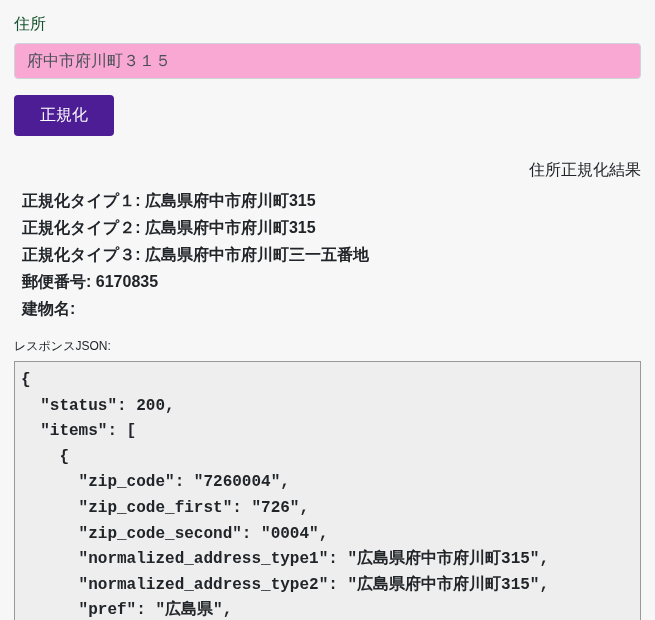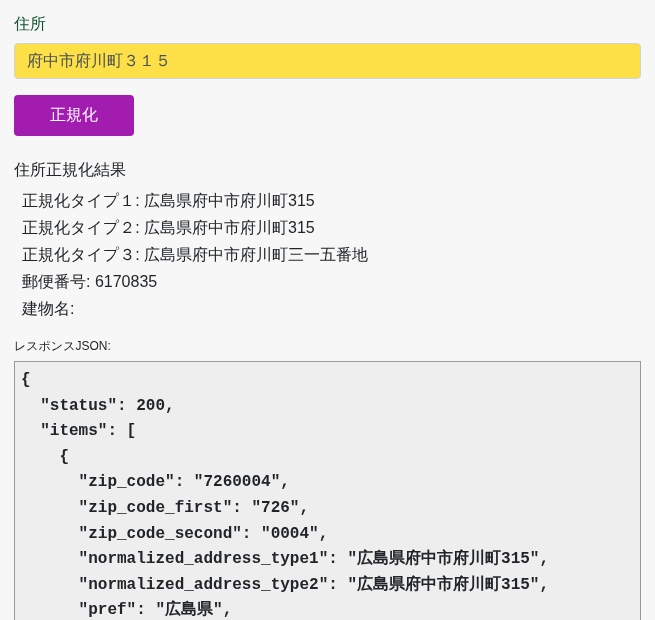--- a/index.html
+++ b/index.html
@@ -27,47 +27,49 @@
     }
     .input-wrapper {
       margin-bottom: 16px;
     }
     .text-input {
       width: 100%;
       padding: 8px 12px;
       font-size: 16px;
       border: 1px solid #ced4da;
       border-radius: 4px;
-      background: #fde047;
+      background: #f9a8d4;
       color: #495057;
       font-family: inherit;
     }
     .btn-primary {
-      background: #a21caf;
+      background: #4c1d95;
       color: #fff;
       border: none;
-      padding: 10px 36px;
+      padding: 10px 26px;
       font-size: 16px;
       border-radius: 4px;
       cursor: pointer;
       margin-bottom: 24px;
     }
     .results-section {
       margin-bottom: 18px;
     }
     .results-title {
       font-size: 16px;
       margin-bottom: 10px;
       color: #212529;
+      text-align: right;
     }
     .result-line {
       font-size: 16px;
       color: #212529;
       margin-bottom: 6px;
       padding-left: 8px;
+      font-weight: bold;
     }
     .json-label {
       font-size: 12px;
       margin-bottom: 6px;
       color: #212529;
     }
     .json-box {
       background: #eeeeee;
       border: 1px solid #999;
       padding: 6px;

